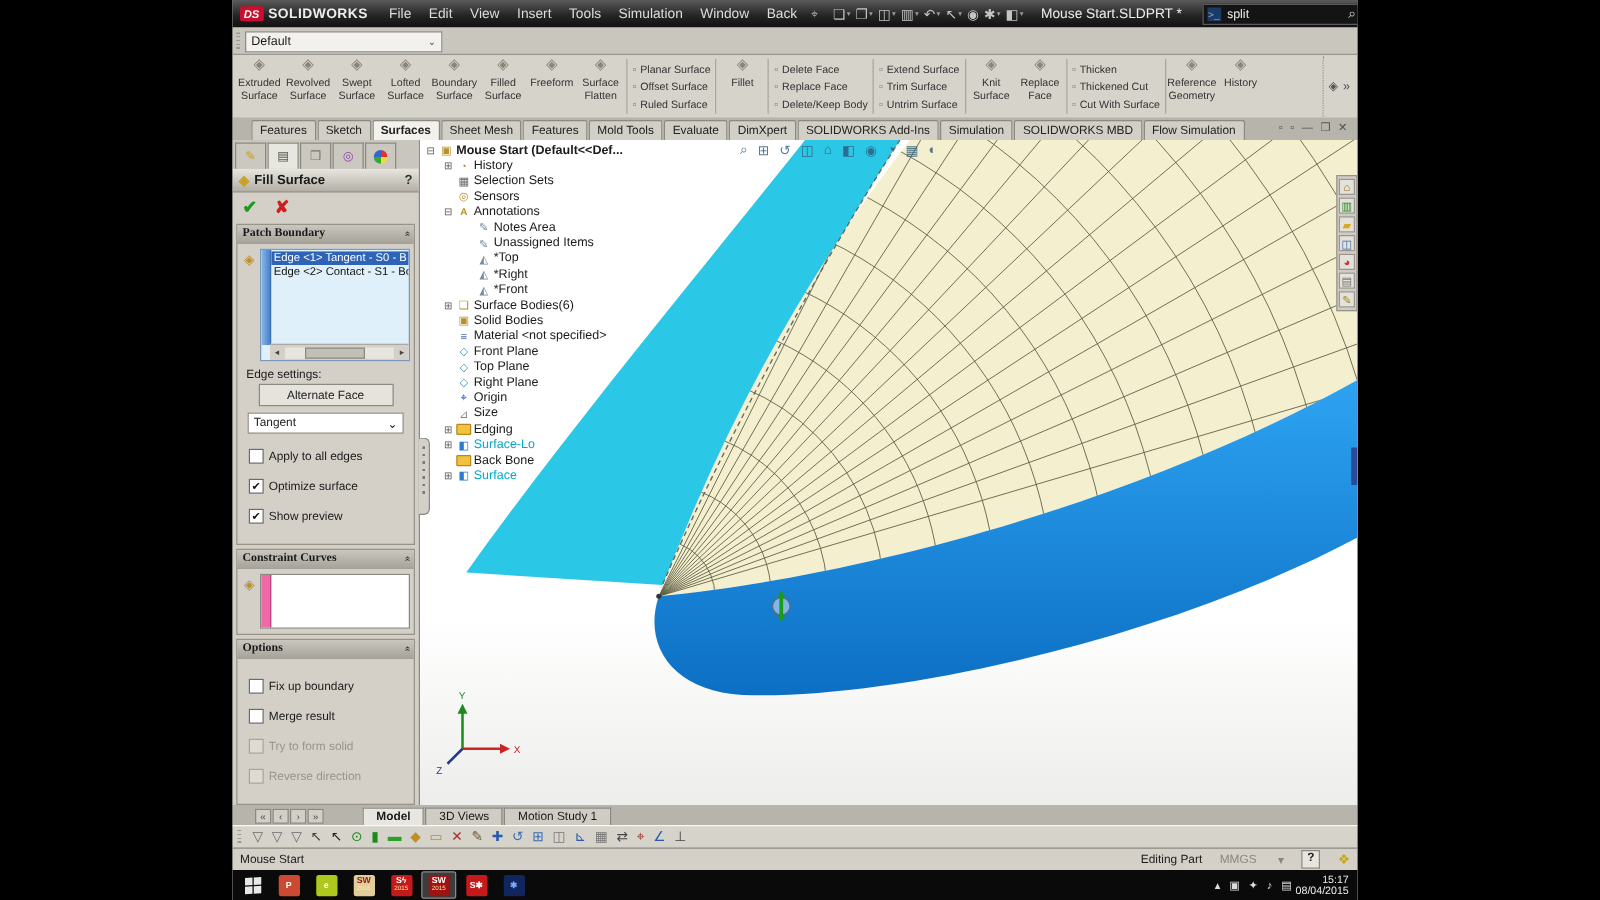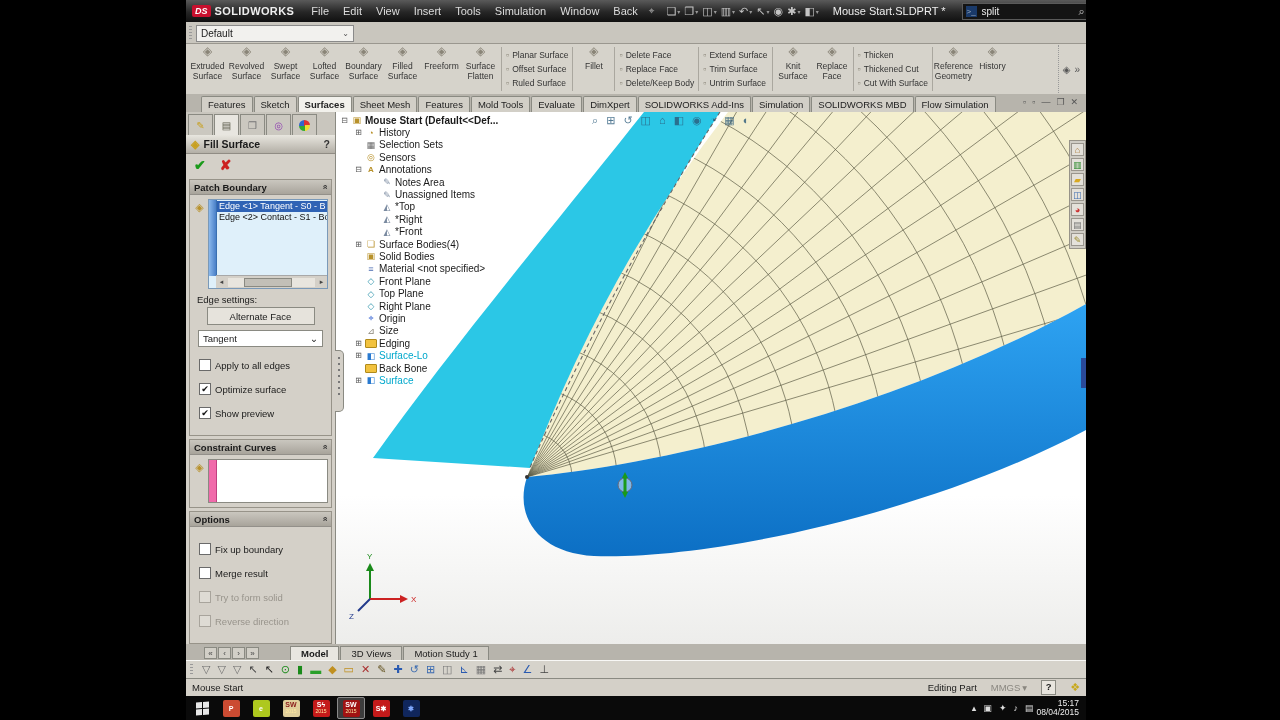--- a/index.html
+++ b/index.html
@@ -47,21 +47,21 @@
   .pmtab{width:23px;background:#cbc8c0;border:1px solid #8a8a82;border-bottom:0;display:flex;align-items:center;justify-content:center;font-size:10px;}
   .pmtab.active{background:#e8e6e0;}
   .wheel{width:11px;height:11px;border-radius:50%;background:conic-gradient(#d33 0 25%,#ed3 25% 50%,#3a3 50% 75%,#36c 75% 100%);}
   .pmheader{height:18px;background:linear-gradient(#e8e6df,#b3afa6);display:flex;align-items:center;padding:0 5px;gap:4px;border-bottom:1px solid #908c84;font-weight:bold;font-size:10.5px;}
   .hicon{color:#c8a020;font-size:11px;}
   .pmhelp{margin-left:auto;color:#333;font-weight:bold;}
   .okrow{display:flex;gap:14px;padding:3px 8px;height:16px;align-items:center;}
   .okbtn{color:#1a9a1a;font-size:14px;font-weight:bold;}
   .cancelbtn{color:#cc2020;font-size:14px;font-weight:bold;}
   .sect{margin:3px 3px 0;border:1px solid #979389;background:#d4d0c8;}
-  .sect-h{height:14px;background:linear-gradient(#cac7bf,#a8a49b);display:flex;align-items:center;padding:0 4px;font-weight:bold;font-size:9.5px;border-bottom:1px solid #93908a;color:#1a1a1a;}
+  .sect-h{height:14px;background:linear-gradient(#cac7bf,#a8a49b);display:flex;align-items:center;padding:0 4px;font-weight:bold;font-size:9.5px;border-bottom:1px solid #93908a;color:#1a1a1a;font-family:Liberation Serif, serif;}
   .sect-ch{margin-left:auto;transform:rotate(-90deg);font-size:9px;color:#333;}
   .sect-b{padding:4px 3px;position:relative;}
   .selrow{display:flex;gap:2px;}
   .selicon{width:13px;color:#b8912a;font-size:11px;padding-top:2px;text-align:center;}
   .selbox{position:relative;flex:1;border:1px solid #7a99b8;background:#dff0fa;height:88px;overflow:hidden;}
   .selstripe{position:absolute;left:0;top:0;bottom:12px;width:7px;background:linear-gradient(90deg,#8ab8ec,#4a80c8);border-right:1px solid #3a70b0;}
   .plist{position:absolute;left:8px;right:0;top:1px;bottom:12px;overflow:hidden;font-size:9px;line-height:11px;}
   .plist-item{white-space:nowrap;padding:0 2px;color:#111;}
   .plist-item.sel{background:#2f63b5;color:#fff;}
   .hscroll{position:absolute;left:7px;right:0;bottom:0;height:12px;background:#d4d0c8;border-top:1px solid #a8a8a8;display:flex;align-items:center;font-size:7px;color:#444;}
@@ -115,21 +115,21 @@
   .bottombar{position:absolute;top:644px;left:0;width:100%;height:16px;background:#b7b4ac;display:flex;align-items:flex-end;box-sizing:border-box;}
   .navbtns{display:flex;gap:1px;padding:0 3px 1px 18px;}
   .navbtn{width:13px;height:12px;background:#d2cfc7;border:1px solid #8a8a82;text-align:center;line-height:11px;font-size:8px;color:#444;box-sizing:border-box;}
   .mtab{background:#cfccc4;border:1px solid #8a8a82;border-bottom:0;padding:1px 10px;font-size:9.5px;margin-right:1px;}
   .mtab.active{background:#e8e6e0;font-weight:bold;margin-left:28px;}
   .toolrow{position:absolute;top:660px;left:0;width:100%;height:18px;background:#d6d3cb;border-top:1px solid #f8f8f6;display:flex;align-items:center;gap:7px;padding-left:16px;box-sizing:border-box;}
   .tool-ic{font-size:11px;}
   .toolgrip{position:absolute;left:4px;top:3px;width:3px;height:12px;background:repeating-linear-gradient(#999 0 1px,transparent 1px 3px);}
   .statusbar{position:absolute;top:678px;left:0;width:100%;height:18px;background:#d4d0c8;border-top:1px solid #8a8a82;display:flex;align-items:center;font-size:9.5px;padding:0 6px;box-sizing:border-box;}
   .status-right{margin-left:auto;display:flex;align-items:center;gap:14px;}
-  .units{color:#8a8780;display:flex;gap:2px;align-items:center;}
+  .units{color:#8a8780;display:flex;gap:17px;align-items:center;}
   .qmark{width:13px;height:13px;border:1px solid #8a8a82;background:#e8e5de;text-align:center;line-height:12px;font-weight:bold;}
   .tipico{color:#c8a81a;font-size:11px;}
   
   .taskbar{position:absolute;top:696px;left:0;width:100%;height:24px;background:#0a0a0a;display:flex;align-items:center;padding:0 2px;box-sizing:border-box;}
   .startbtn{width:28px;height:22px;display:flex;align-items:center;justify-content:center;}
   .winflag{width:13px;height:13px;display:grid;grid-template-columns:6px 6px;grid-template-rows:6px 6px;gap:1px;transform:skewY(-4deg);}
   .winflag i{background:#e8e8e8;}
   .tbapp{width:28px;height:22px;display:flex;align-items:center;justify-content:center;margin:0 1px;border-radius:2px;box-sizing:border-box;}
   .tbapp.active{background:#3c3c3c;border:1px solid #8a8a8a;}
   .appico{width:17px;height:17px;border-radius:2px;display:flex;flex-direction:column;align-items:center;justify-content:center;font-size:7px;font-weight:bold;line-height:7px;color:#fff;}
@@ -608,21 +608,21 @@
             <span>*Right</span>
           </div>
           <div class="tnode lvl2">
             <span class="texp"></span>
             <span class="tico ico-annoview">◭</span>
             <span>*Front</span>
           </div>
           <div class="tnode lvl1">
             <span class="texp">⊞</span>
             <span class="tico ico-surfbodies">❏</span>
-            <span>Surface Bodies(4)</span>
+            <span>Surface Bodies(6)</span>
           </div>
           <div class="tnode lvl1">
             <span class="texp"></span>
             <span class="tico ico-solidbodies">▣</span>
             <span>Solid Bodies</span>
           </div>
           <div class="tnode lvl1">
             <span class="texp"></span>
             <span class="tico ico-material">≡</span>
             <span>Material &lt;not specified&gt;</span>

